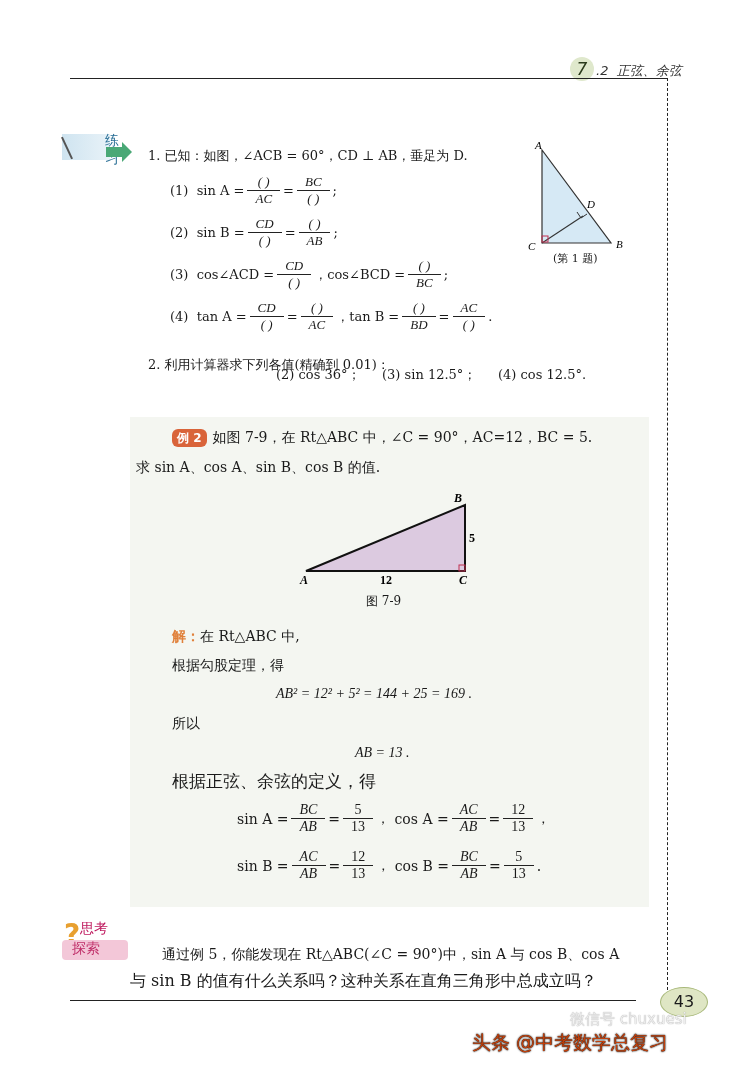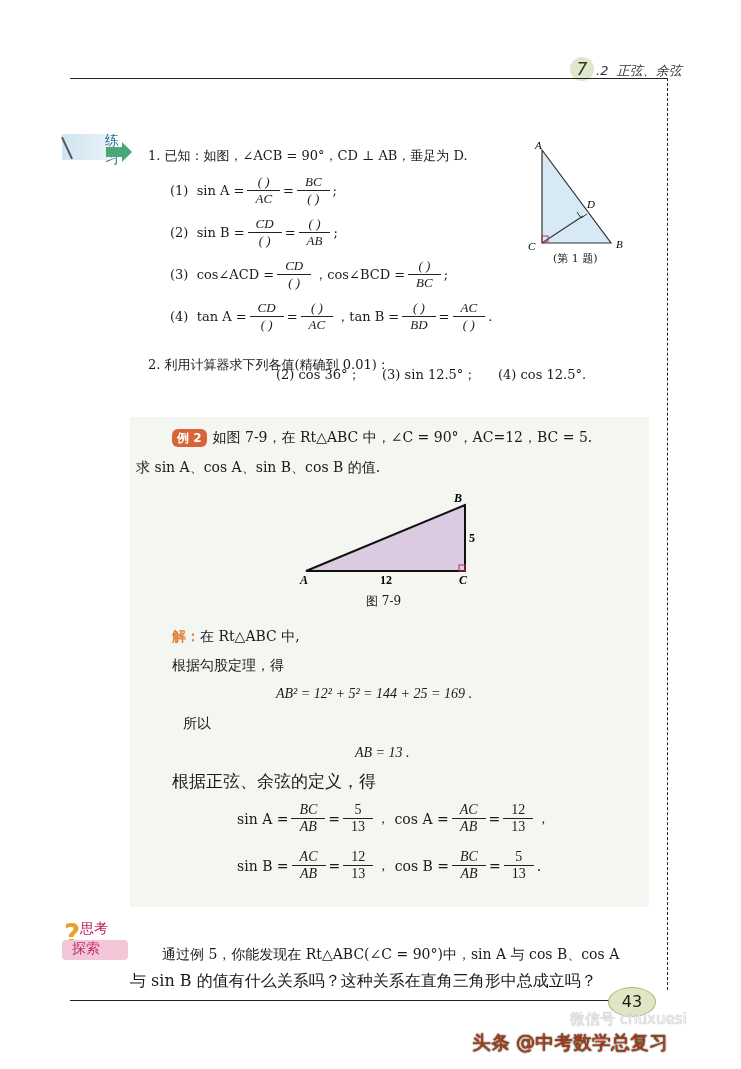--- a/index.html
+++ b/index.html
@@ -5,21 +5,21 @@
   html, body { margin:0; padding:0; }
   body { width:741px; height:1069px; background:#ffffff; position:relative; overflow:hidden;
          font-family:"DejaVu Serif", "Liberation Serif", serif; color:#1a1a1a; }
   .abs { position:absolute; }
   .it { font-style:italic; font-family:"Liberation Serif", serif; }
   .top-rule { left:70px; top:78px; width:597px; height:0; border-top:1.5px solid #222; }
   .dash-v { left:667px; top:78px; height:912px; width:0; border-left:1.5px dashed #222; }
   .bottom-rule { left:70px; top:1000px; width:566px; height:0; border-top:1.5px solid #222; }
   .header { left:570px; top:57px; font-size:13px; font-style:italic; color:#333; font-family:"DejaVu Sans", sans-serif; }
   .header .num { display:inline-block; width:24px; height:24px; border-radius:50%; background:#dfe8cc; text-align:center; line-height:24px; font-size:17px; margin-right:2px; color:#2a3a1a;}
-  .page-num { left:608px; top:987px; width:46px; height:28px; border-radius:50%; background:#dfe6c4; border:1.5px solid #a8b87a; text-align:center; line-height:28px; font-size:16px; font-family:"DejaVu Sans", sans-serif; }
+  .page-num { left:660px; top:987px; width:46px; height:28px; border-radius:50%; background:#dfe6c4; border:1.5px solid #a8b87a; text-align:center; line-height:28px; font-size:16px; font-family:"DejaVu Sans", sans-serif; }
 
   .practice-badge { left:62px; top:130px; width:66px; height:32px; }
   .practice-badge .bg { position:absolute; left:0; top:4px; width:48px; height:26px; background:linear-gradient(90deg,#cfe4f0,#e8f2f8); }
   .practice-badge .lbl { position:absolute; left:14px; top:2px; font-size:14px; color:#2a6f96; font-family:Liberation Mono, monospace;margin-left:29px; }
   .practice-badge .arrow { position:absolute; left:44px; top:17px; width:16px; height:10px; background:#4aa876; }
   .practice-badge .arrow:after { content:""; position:absolute; left:16px; top:-5px; border-left:10px solid #4aa876; border-top:10px solid transparent; border-bottom:10px solid transparent; }
   .practice-badge .slash { position:absolute; left:4px; top:6px; width:2px; height:24px; background:#555; transform:rotate(-25deg); }
 
   .text { font-size:13px; line-height:18px; white-space:nowrap; }
   .frac { display:inline-block; vertical-align:middle; text-align:center; margin:0 3px; }
@@ -47,21 +47,21 @@
 <div class="abs top-rule"></div>
 <div class="abs dash-v"></div>
 
 <div class="abs practice-badge">
   <div class="bg"></div>
   <div class="slash"></div>
   <div class="lbl">练习</div>
   <div class="arrow"></div>
 </div>
 
-<div class="abs text" style="left:148px; top:147px;">1. 已知：如图，∠ACB = 90°，CD ⊥ AB，垂足为 D.</div>
+<div class="abs text" style="left:148px; top:147px;">1. 已知：如图，∠ACB = 60°，CD ⊥ AB，垂足为 D.</div>
 
 <div class="row" style="left:170px; top:174px;">
   <span>(1)</span>&nbsp;&nbsp;<span>sin A =</span>
   <span class="frac">
       <span class="n">(      )</span>
       <span class="d">AC</span>
     </span>=
   <span class="frac">
       <span class="n">BC</span>
       <span class="d">(      )</span>
@@ -151,21 +151,21 @@
   <text x="82" y="96" font-size="12" font-weight="bold" font-family="Liberation Serif, serif">12</text>
   <text x="171" y="54" font-size="12" font-weight="bold" font-family="Liberation Serif, serif">5</text>
 </svg>
 <div class="abs text" style="left:366px; top:592px; font-size:12px;">图 7-9</div>
 
 <div class="abs text" style="left:172px; top:627px; font-size:14px;">
   <span class="sol-label">解：</span><span>在 Rt△ABC 中,</span>
 </div>
 <div class="abs text" style="left:172px; top:656px; font-size:14px;">根据勾股定理，得</div>
 <div class="abs text it" style="left:276px; top:685px; font-size:14px;">AB² = 12² + 5² = 144 + 25 = 169 .</div>
-<div class="abs text" style="left:172px; top:714px; font-size:14px;margin-left:11px;">所以</div>
+<div class="abs text" style="left:172px; top:714px; font-size:14px;">所以</div>
 <div class="abs text it" style="left:355px; top:744px; font-size:14px;">AB = 13 .</div>
 <div class="abs text" style="left:172px; top:772px; font-size:17px;">根据正弦、余弦的定义，得</div>
 
 <div class="row" style="left:237px; top:802px; font-size:14px;">
   <span>sin A =</span>
   <span class="frac">
       <span class="n">BC</span>
       <span class="d">AB</span>
     </span>=
   <span class="frac num">

